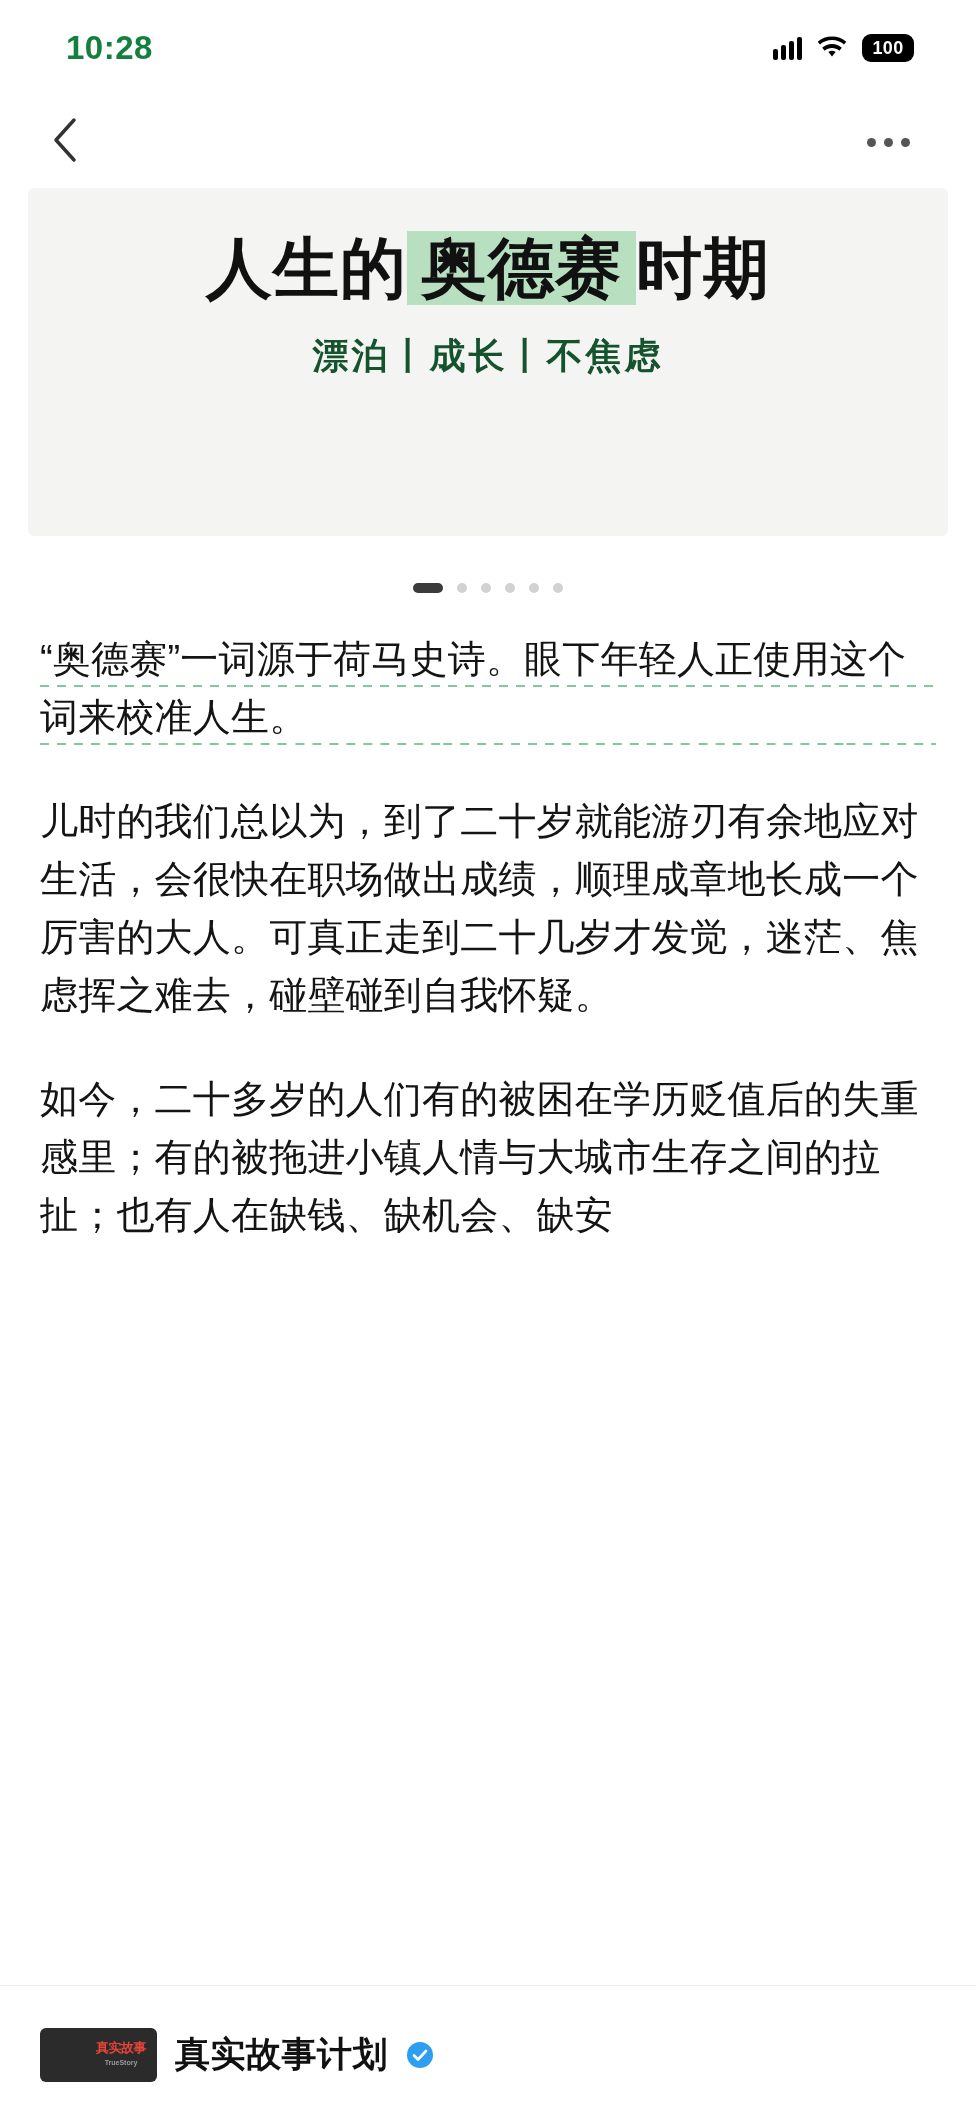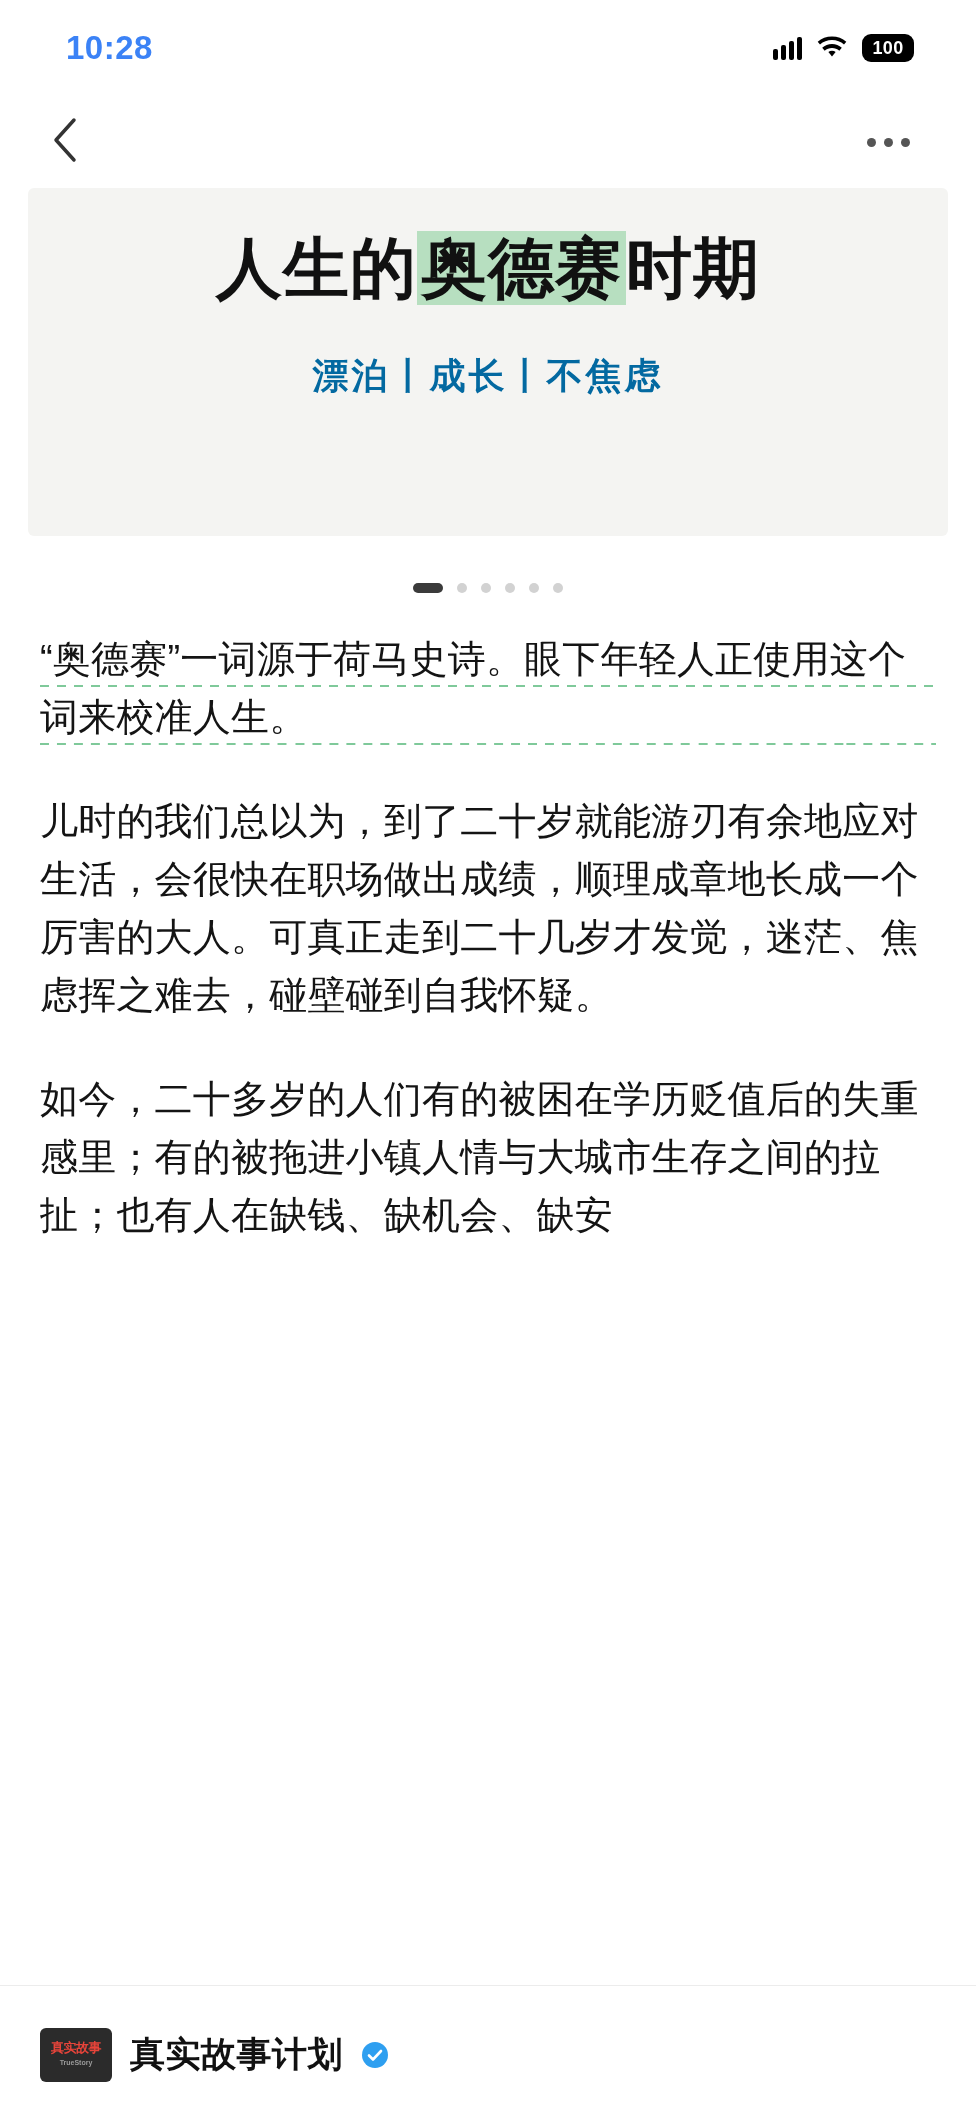--- a/index.html
+++ b/index.html
@@ -22,21 +22,21 @@
     display: flex;
     align-items: center;
     justify-content: space-between;
     padding: 0 62px 0 66px;
     box-sizing: border-box;
   }
   .status-time {
     font-size: 33px;
     font-weight: bold;
     letter-spacing: 0.5px;
-    color: #3b82f6;
+    color: #15803d;
   }
   .status-right {
     display: flex;
     align-items: center;
     gap: 14px;
   }
   .signal-bars {
     display: flex;
     align-items: flex-end;
     gap: 3px;
@@ -111,27 +111,27 @@
   }
   .hero-title {
     font-size: 66px;
     font-weight: bold;
     letter-spacing: 1px;
     color: #111;
     white-space: nowrap;
   }
   .hero-title .hl {
     background: #b7dfc0;
-    padding: 0 4px;
+    padding: 0 14px;
   }
   .hero-sub {
-    margin-top: 38px;
+    margin-top: 18px;
     font-size: 36px;
     font-weight: bold;
-    color: #0369a1;
+    color: #14532d;
     letter-spacing: 3px;
   }
 
   
   .pager {
     display: flex;
     justify-content: center;
     align-items: center;
     gap: 14px;
     margin-top: 42px;
@@ -235,20 +235,21 @@
     color: #e8443a;
     font-size: 13px;
     font-weight: bold;
     display: flex;
     flex-direction: column;
     align-items: center;
     justify-content: center;
     line-height: 13px;
     letter-spacing: -0.5px;
     overflow: hidden;
+    padding-left: 45px;
   }
   .avatar .a2 { color: #9a9a9a; font-size: 7px; letter-spacing: 0; margin-top:2px;}
   .account-name {
     font-size: 35px;
     font-weight: bold;
     color: #111;
     letter-spacing: 0.5px;
   }
   .verified {
     width: 28px;

